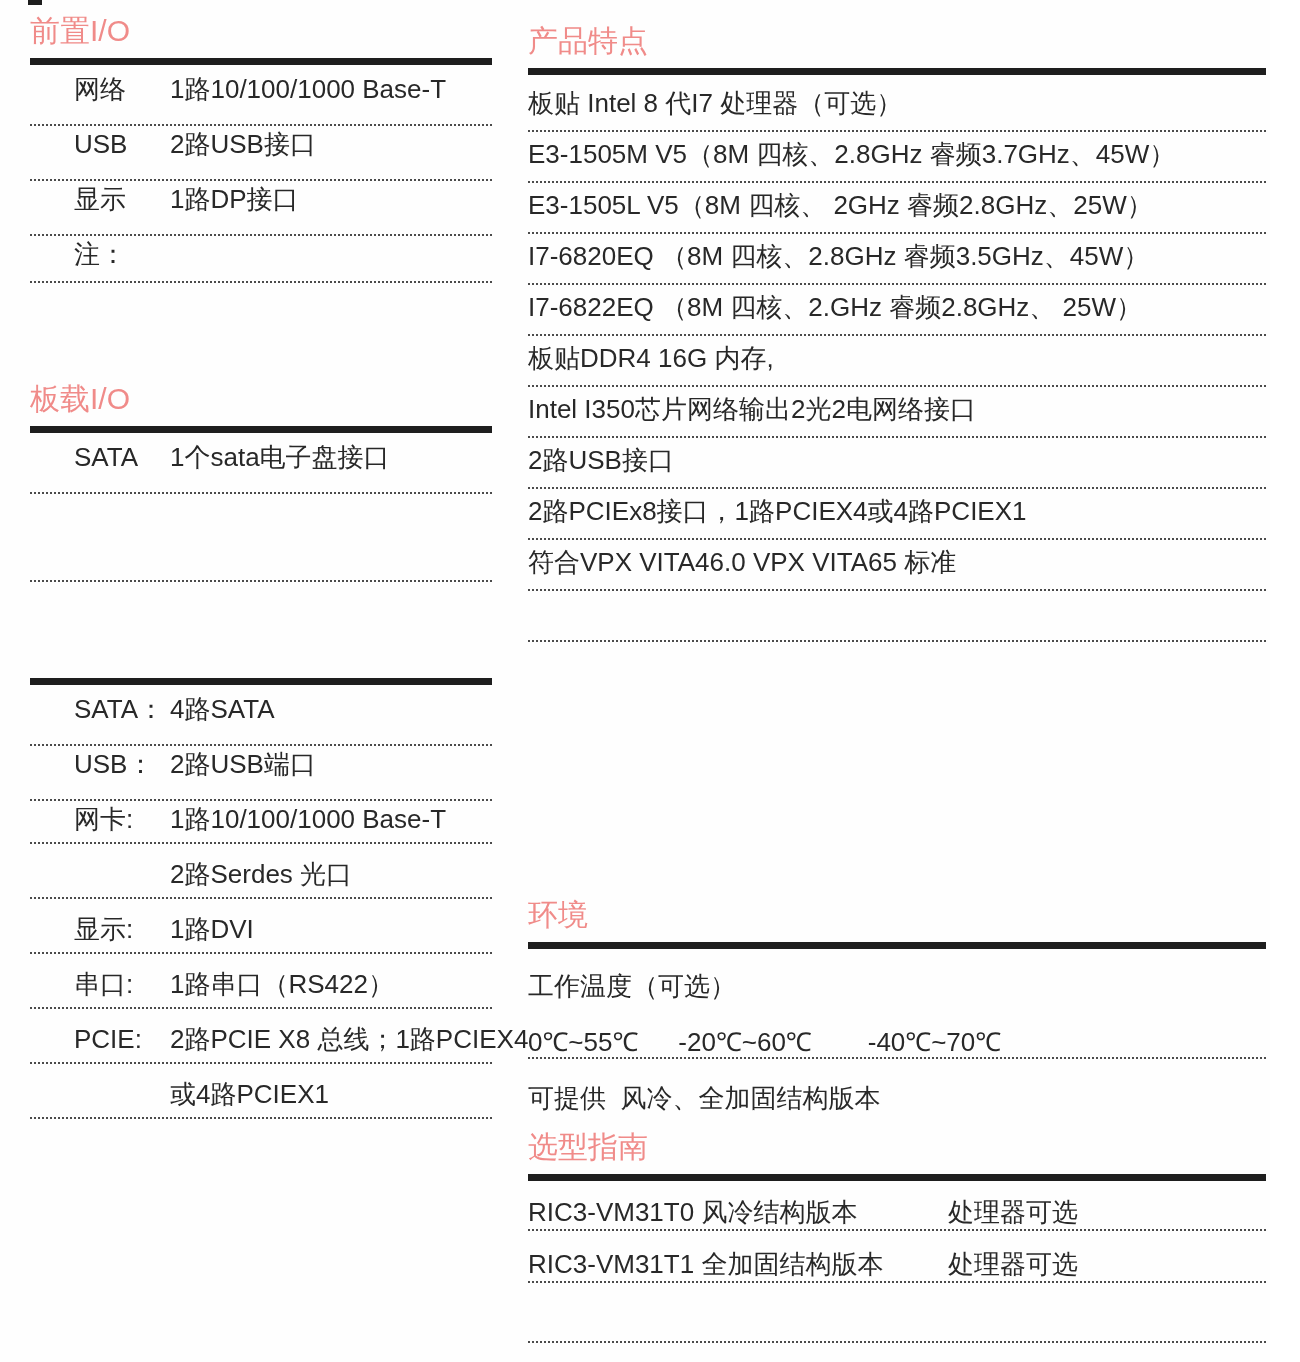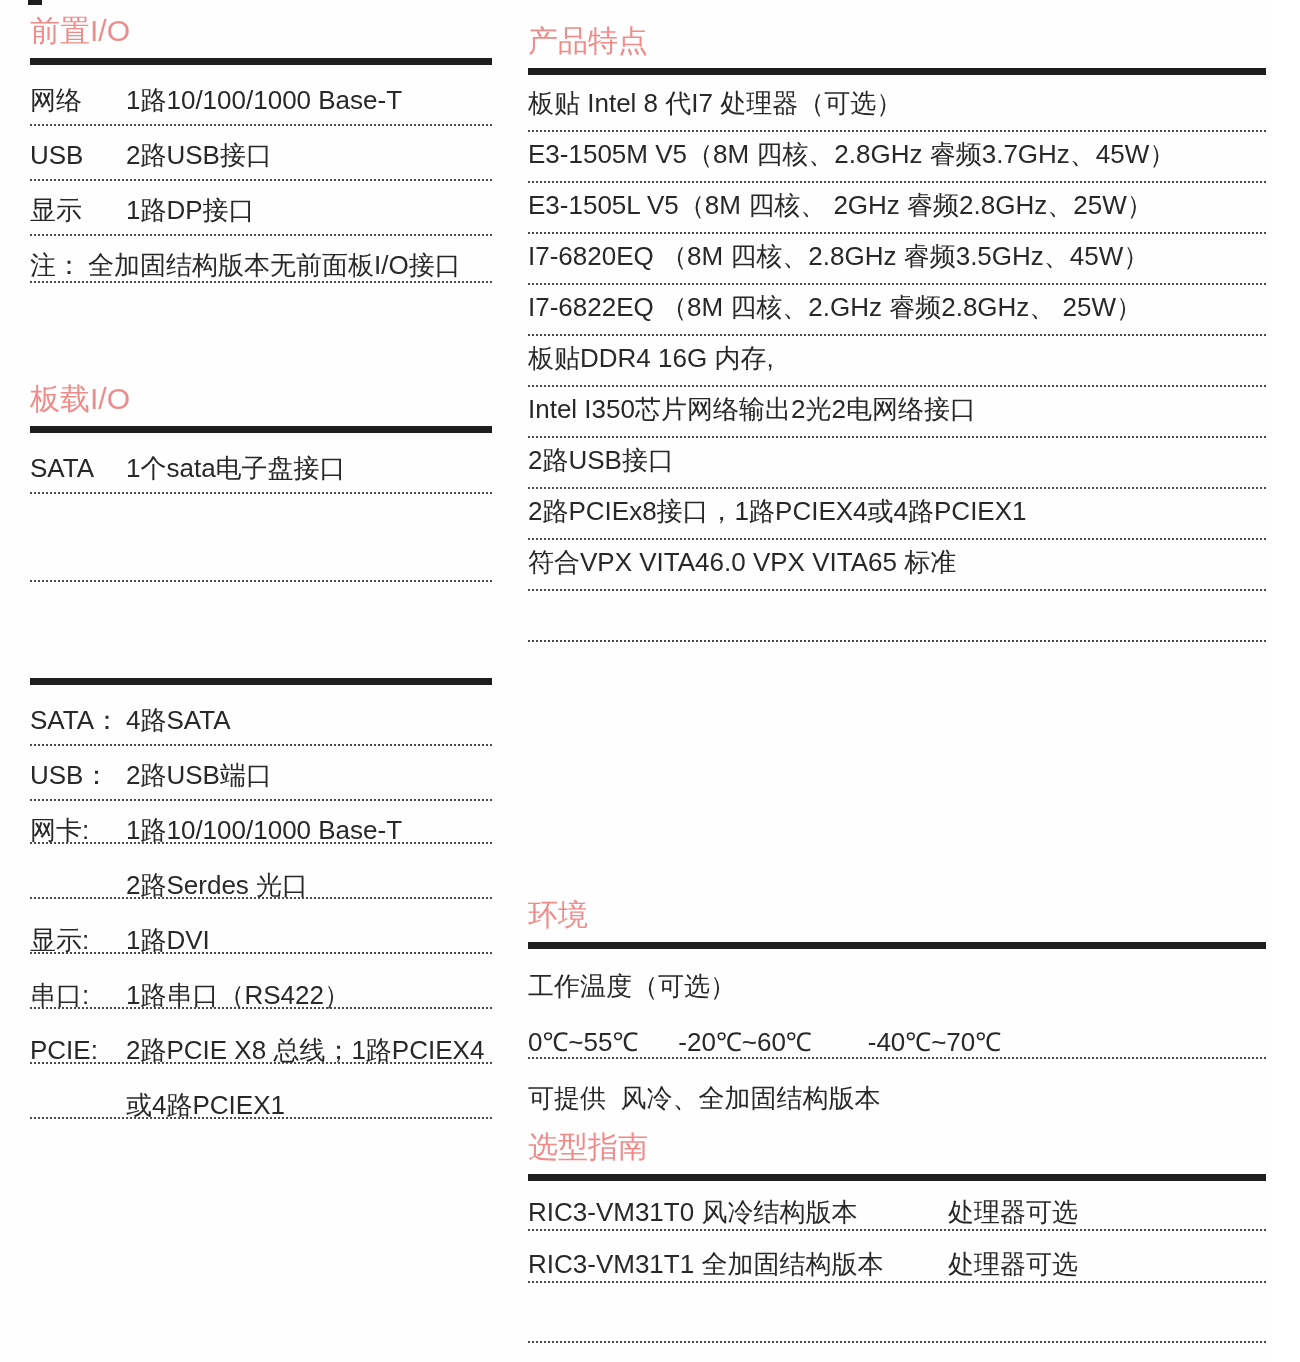--- a/index.html
+++ b/index.html
@@ -29,21 +29,21 @@
     border-bottom:2px dotted var(--dots,#4b4b4b);
   }
   .row .txt{
     position:absolute;left:0;right:0;z-index:1;
     display:flex;align-items:flex-start;
     white-space:pre;line-height:34px;
   }
   .row.nodots::after{display:none;}
   
   .spec .row{height:55px;}
-  .spec .row .txt{top:12px;}
+  .spec .row .txt{top:1px;margin-left:44px;}
   .lbl{flex:0 0 96px;}
   
   .front .row:nth-child(4) .lbl{flex:0 0 58px;}
   .front .row:nth-child(4)::after{bottom:8px;}
   
   .rear .row:nth-child(n+3)::after{bottom:12px;}
   
   .onboard .row.spacer{height:88px;}
   
   .feat .row{height:51px;}
@@ -78,21 +78,21 @@
         <div class="row">
           <div class="txt"><span class="lbl">网络</span><span class="val">1路10/100/1000 Base-T</span></div>
         </div>
         <div class="row">
           <div class="txt"><span class="lbl">USB</span><span class="val">2路USB接口</span></div>
         </div>
         <div class="row">
           <div class="txt"><span class="lbl">显示</span><span class="val">1路DP接口</span></div>
         </div>
         <div class="row">
-          <div class="txt"><span class="lbl">注：</span><span class="val">全加固结构版本无前面板I/O接口</span></div>
+          <div class="txt"><span class="lbl">注：</span></div>
         </div>
       </div>
     </section>
 
     <section class="sec" style="top:380px;">
       <h2 class="sec-title">板载I/O</h2>
       <div class="rule"></div>
       <div class="rows spec onboard">
         <div class="row">
           <div class="txt"><span class="lbl">SATA</span><span class="val">1个sata电子盘接口</span></div>

